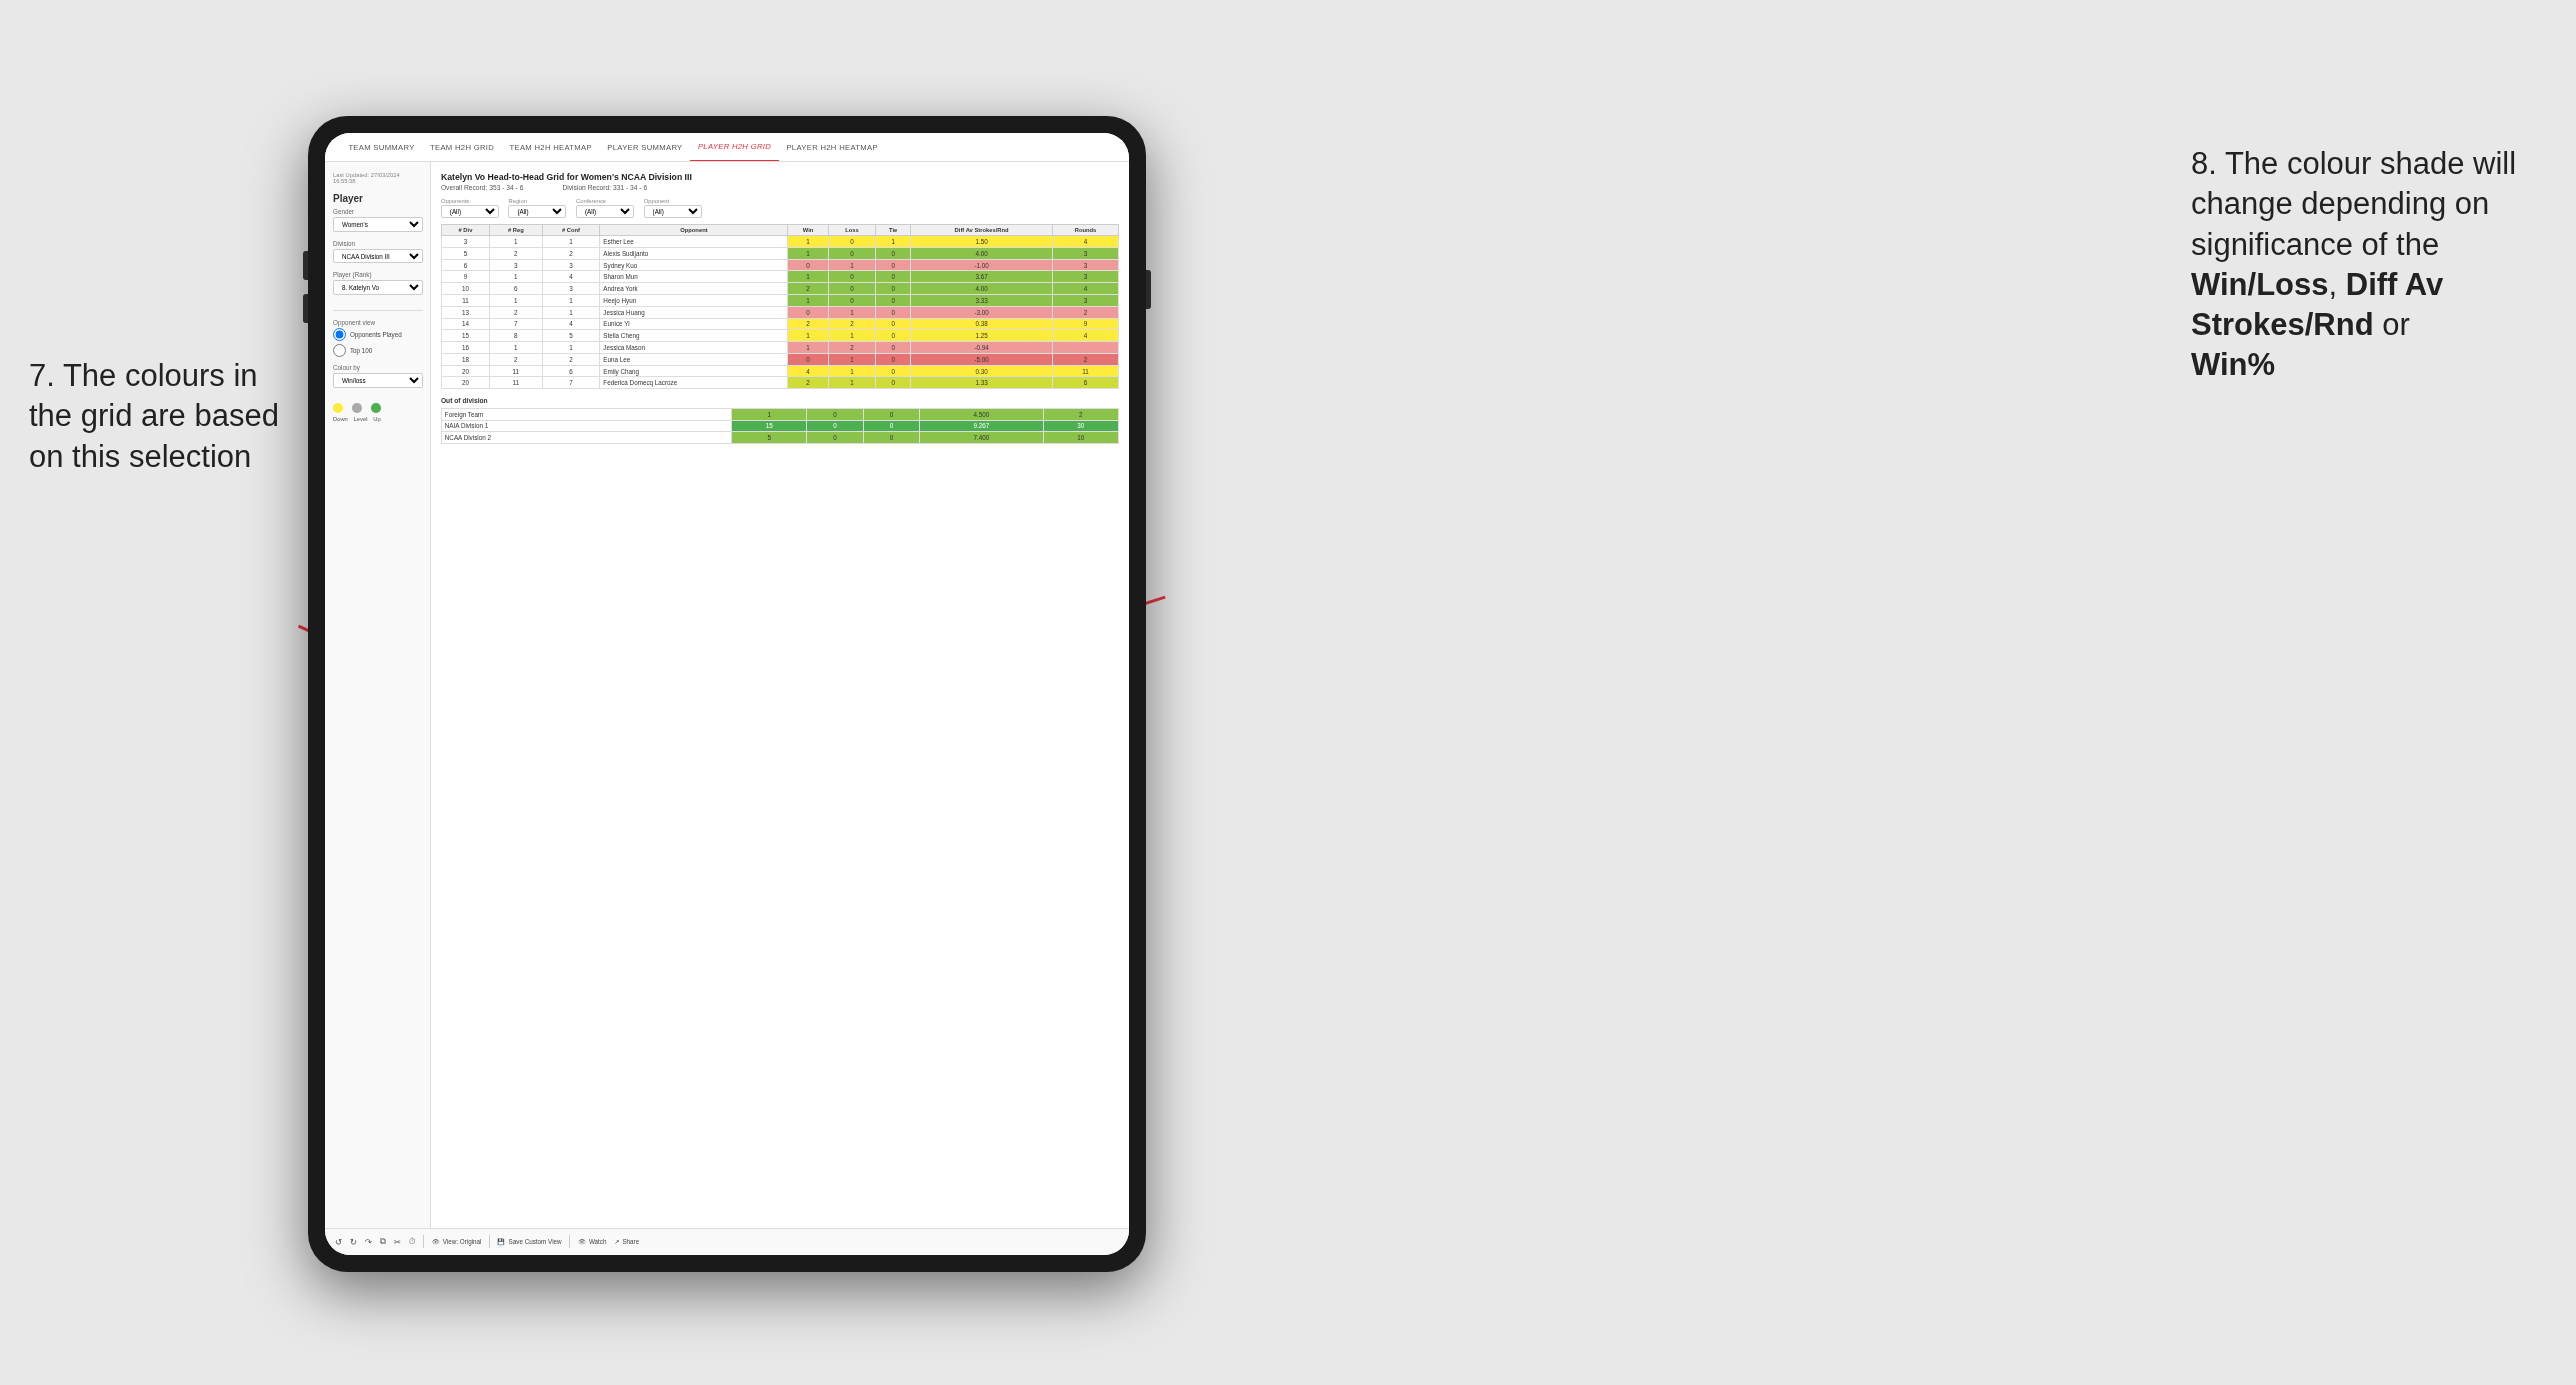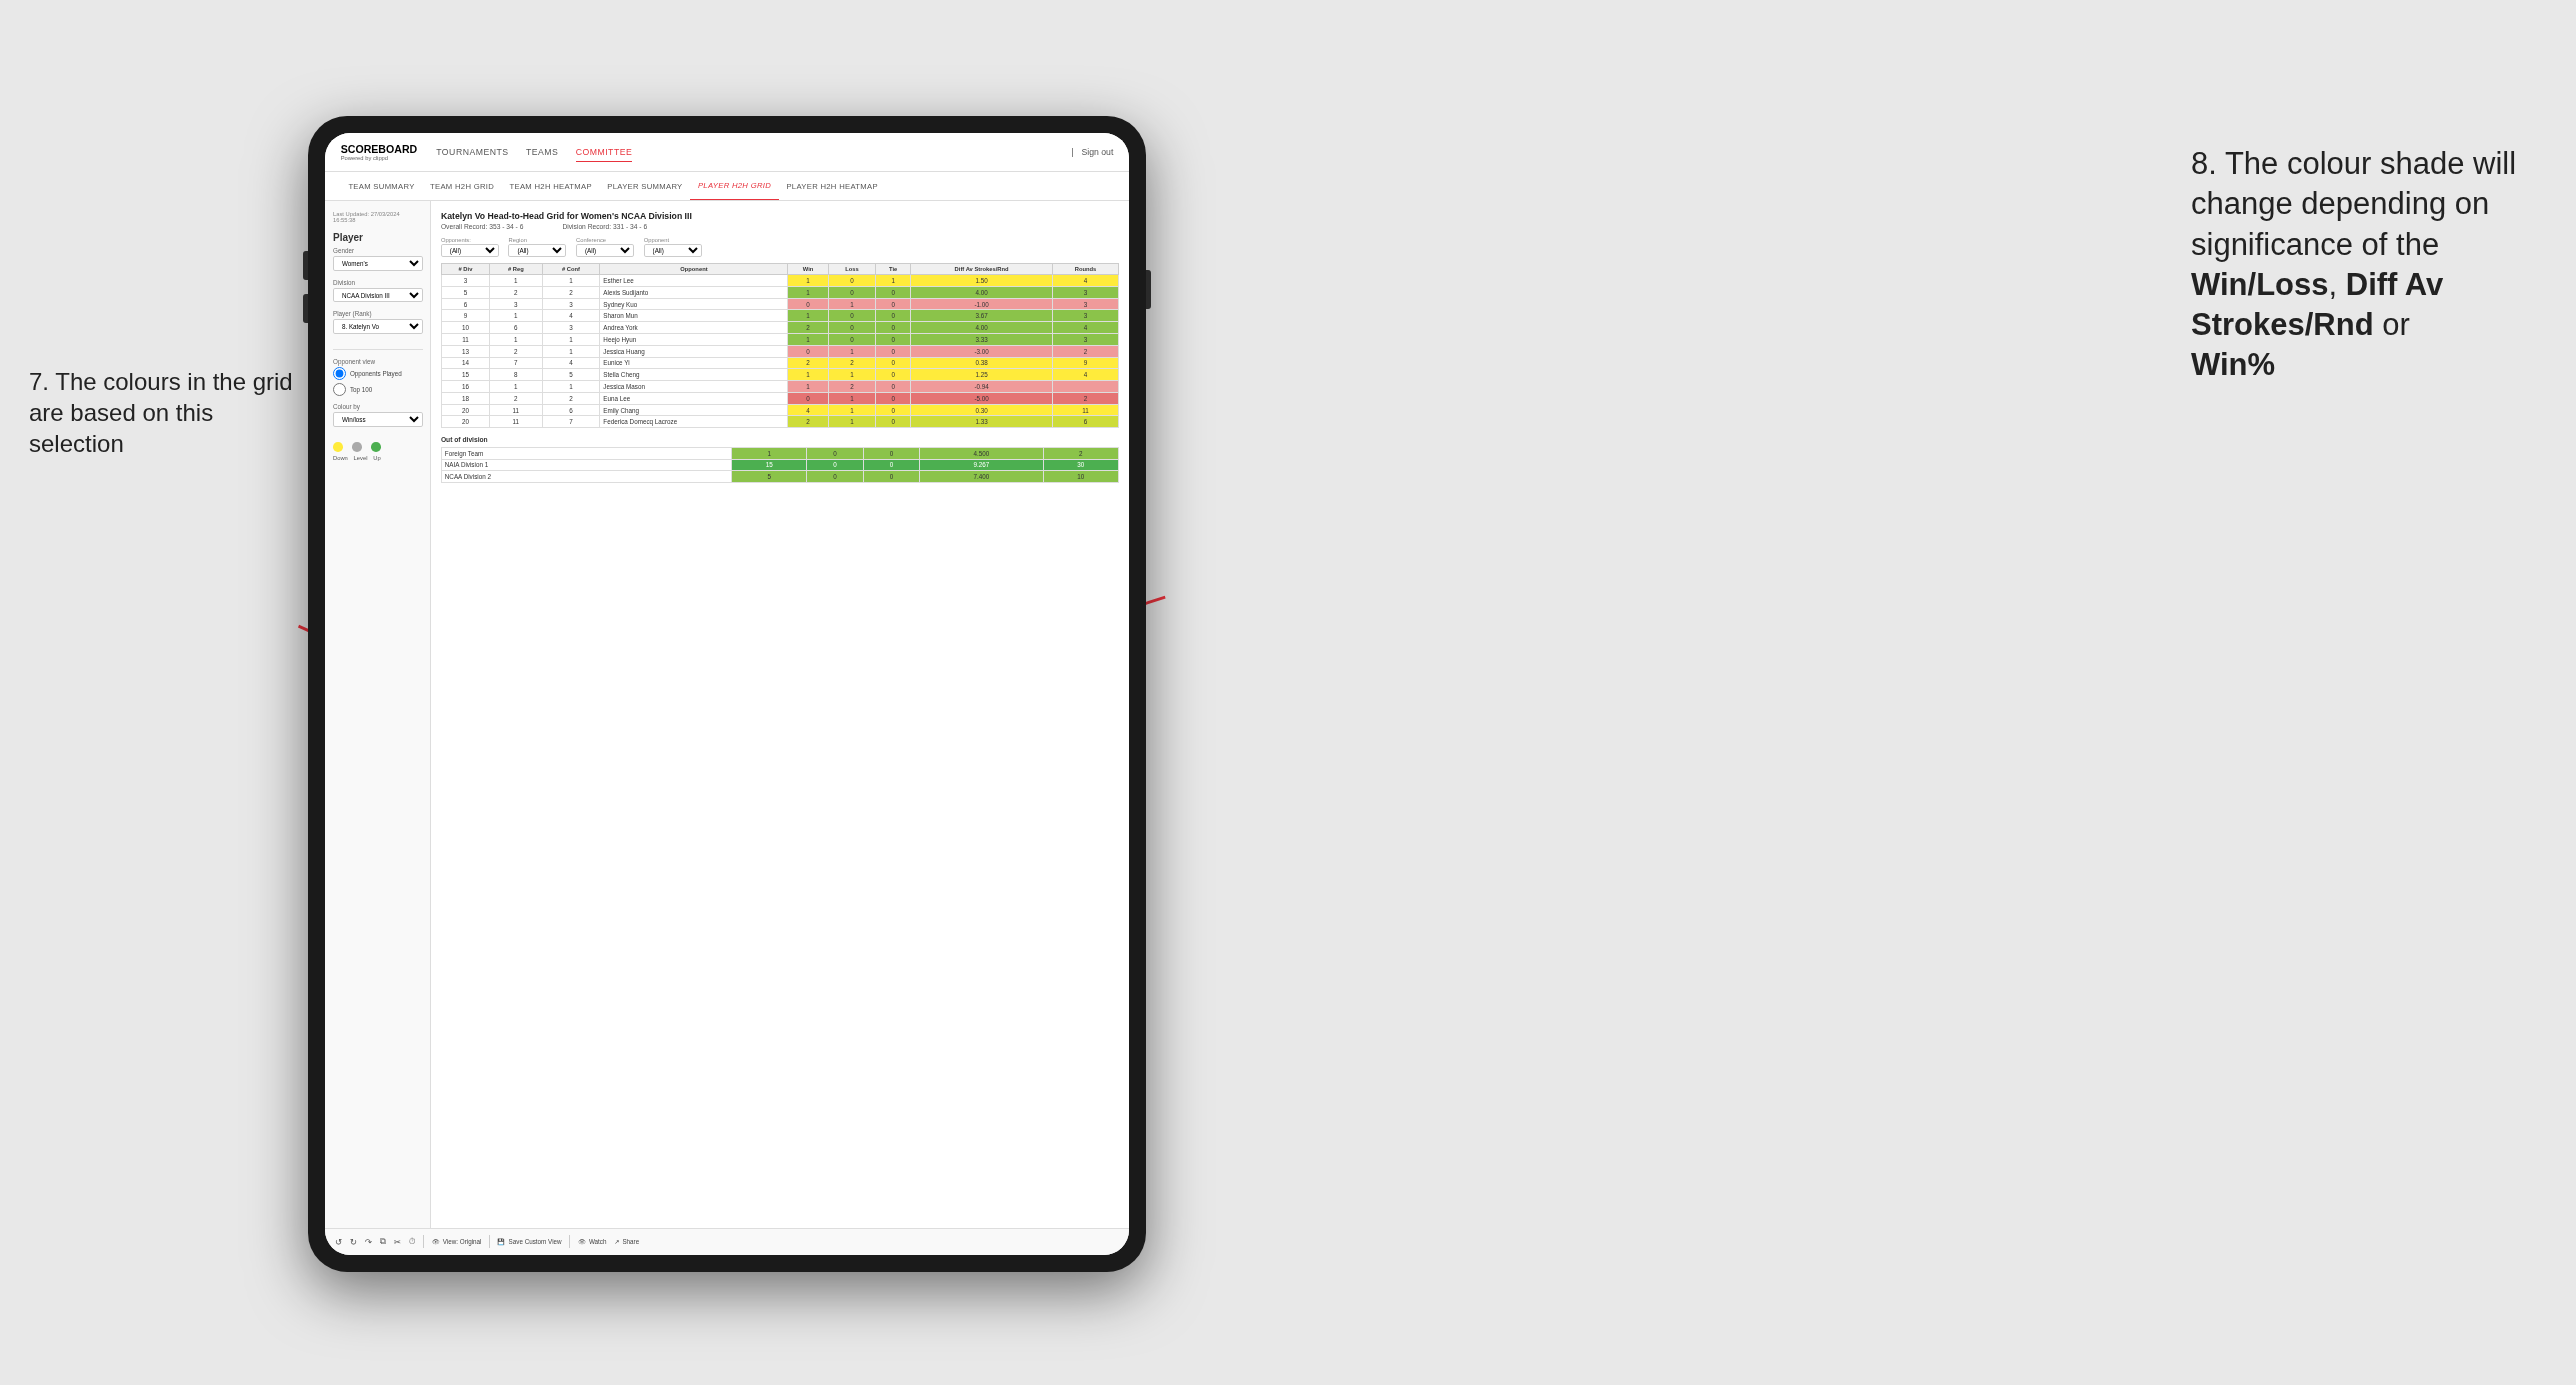--- a/index.html
+++ b/index.html
@@ -318,23 +318,23 @@
       cursor: pointer;
       display: flex;
       align-items: center;
       gap: 2.9px;
     }
 
     
     .annotation-left {
       position: absolute;
       left: 29px;
-      top: 366px;
+      top: 356px;
       width: 270px;
-      font-size: 24px;
+      font-size: 31px;
       color: #222;
       line-height: 1.3;
     }
 
     .annotation-right {
       position: absolute;
       right: 19px;
       top: 144px;
       width: 366px;
       font-size: 31px;
@@ -411,35 +411,20 @@
   <path d="M 1210 620 Q 1140 640 1060 700" stroke="#e8323c" stroke-width="3" fill="none" marker-end="url(#arrowhead2)"></path>
 </svg>
 
 <div class="tablet-frame">
   <div class="tablet-btn-right"></div>
   <div class="tablet-btn-left-1"></div>
   <div class="tablet-btn-left-2"></div>
 
   <div class="tablet-screen">
 
-    <div class="nav-bar">
-      <div>
-        <div class="logo">SCOREBOARD</div>
-        <div class="logo-sub">Powered by clippd</div>
-      </div>
-      <div class="nav-items">
-        <div class="nav-item">TOURNAMENTS</div>
-        <div class="nav-item">TEAMS</div>
-        <div class="nav-item active">COMMITTEE</div>
-      </div>
-      <div class="nav-right">
-        <span>|</span>
-        <span>Sign out</span>
-      </div>
-    </div>
 
     <div class="sub-nav">
       <div class="sub-nav-item">TEAM SUMMARY</div>
       <div class="sub-nav-item">TEAM H2H GRID</div>
       <div class="sub-nav-item">TEAM H2H HEATMAP</div>
       <div class="sub-nav-item">PLAYER SUMMARY</div>
       <div class="sub-nav-item active">PLAYER H2H GRID</div>
       <div class="sub-nav-item">PLAYER H2H HEATMAP</div>
     </div>
 

